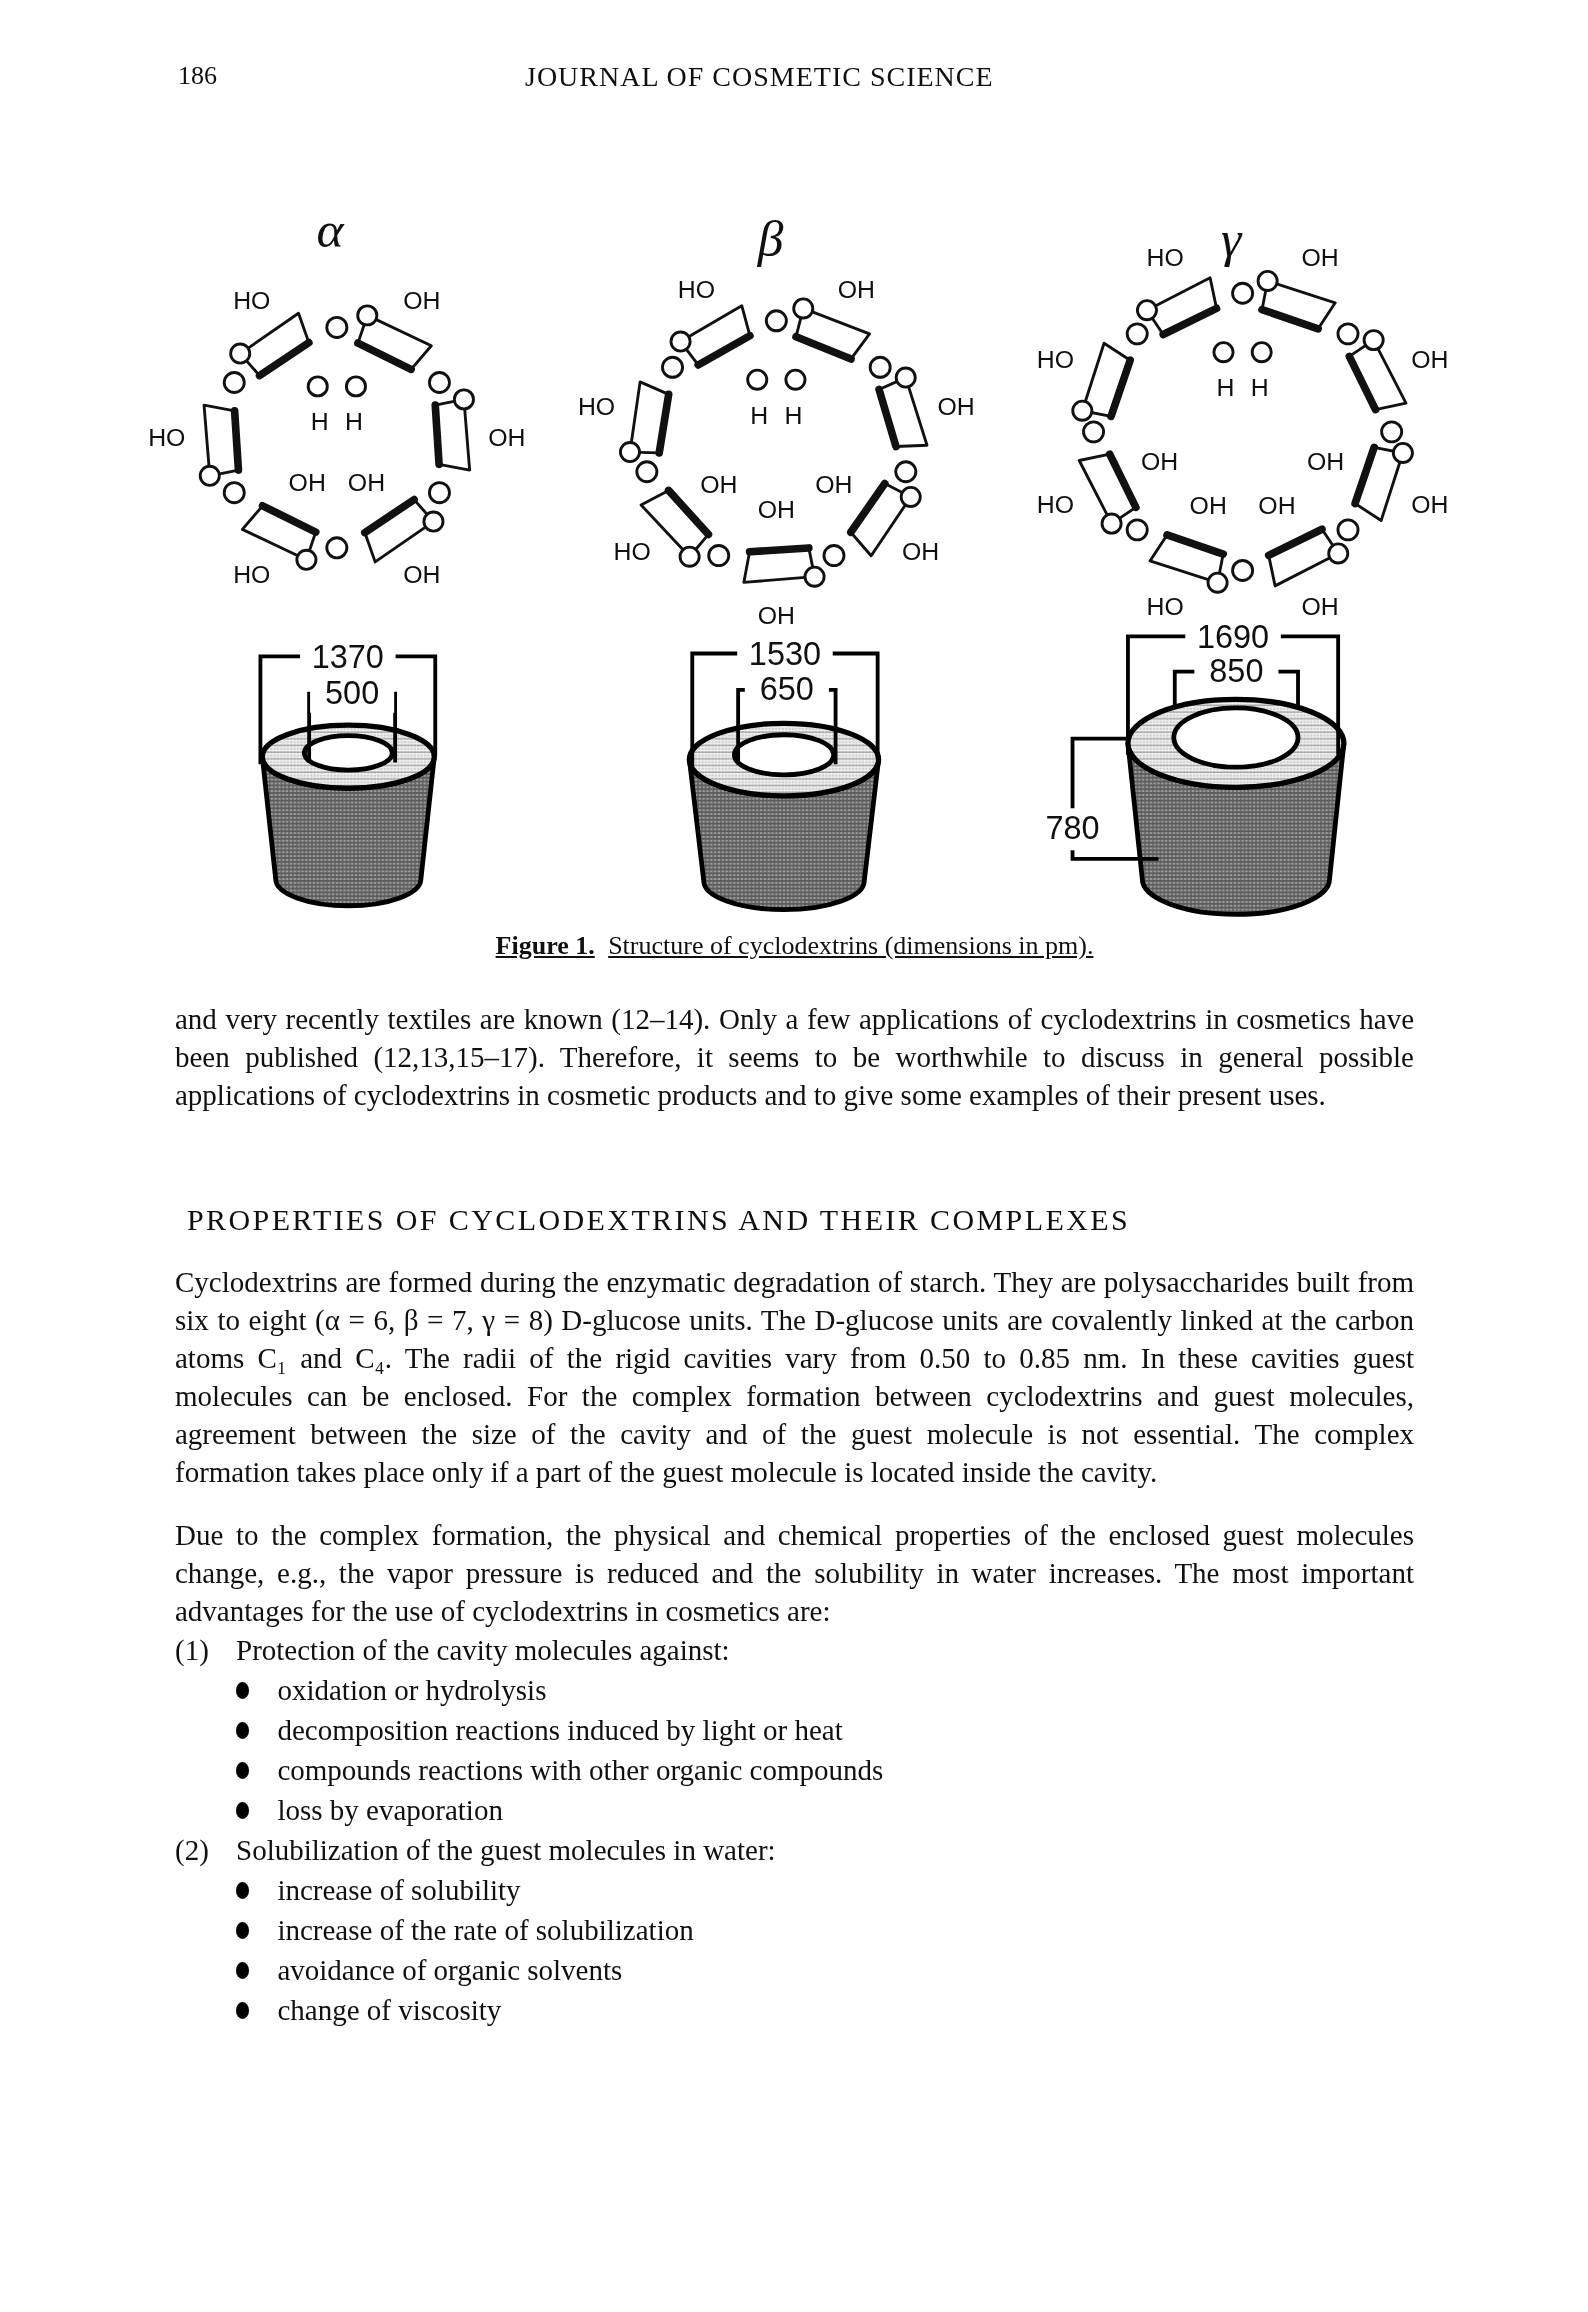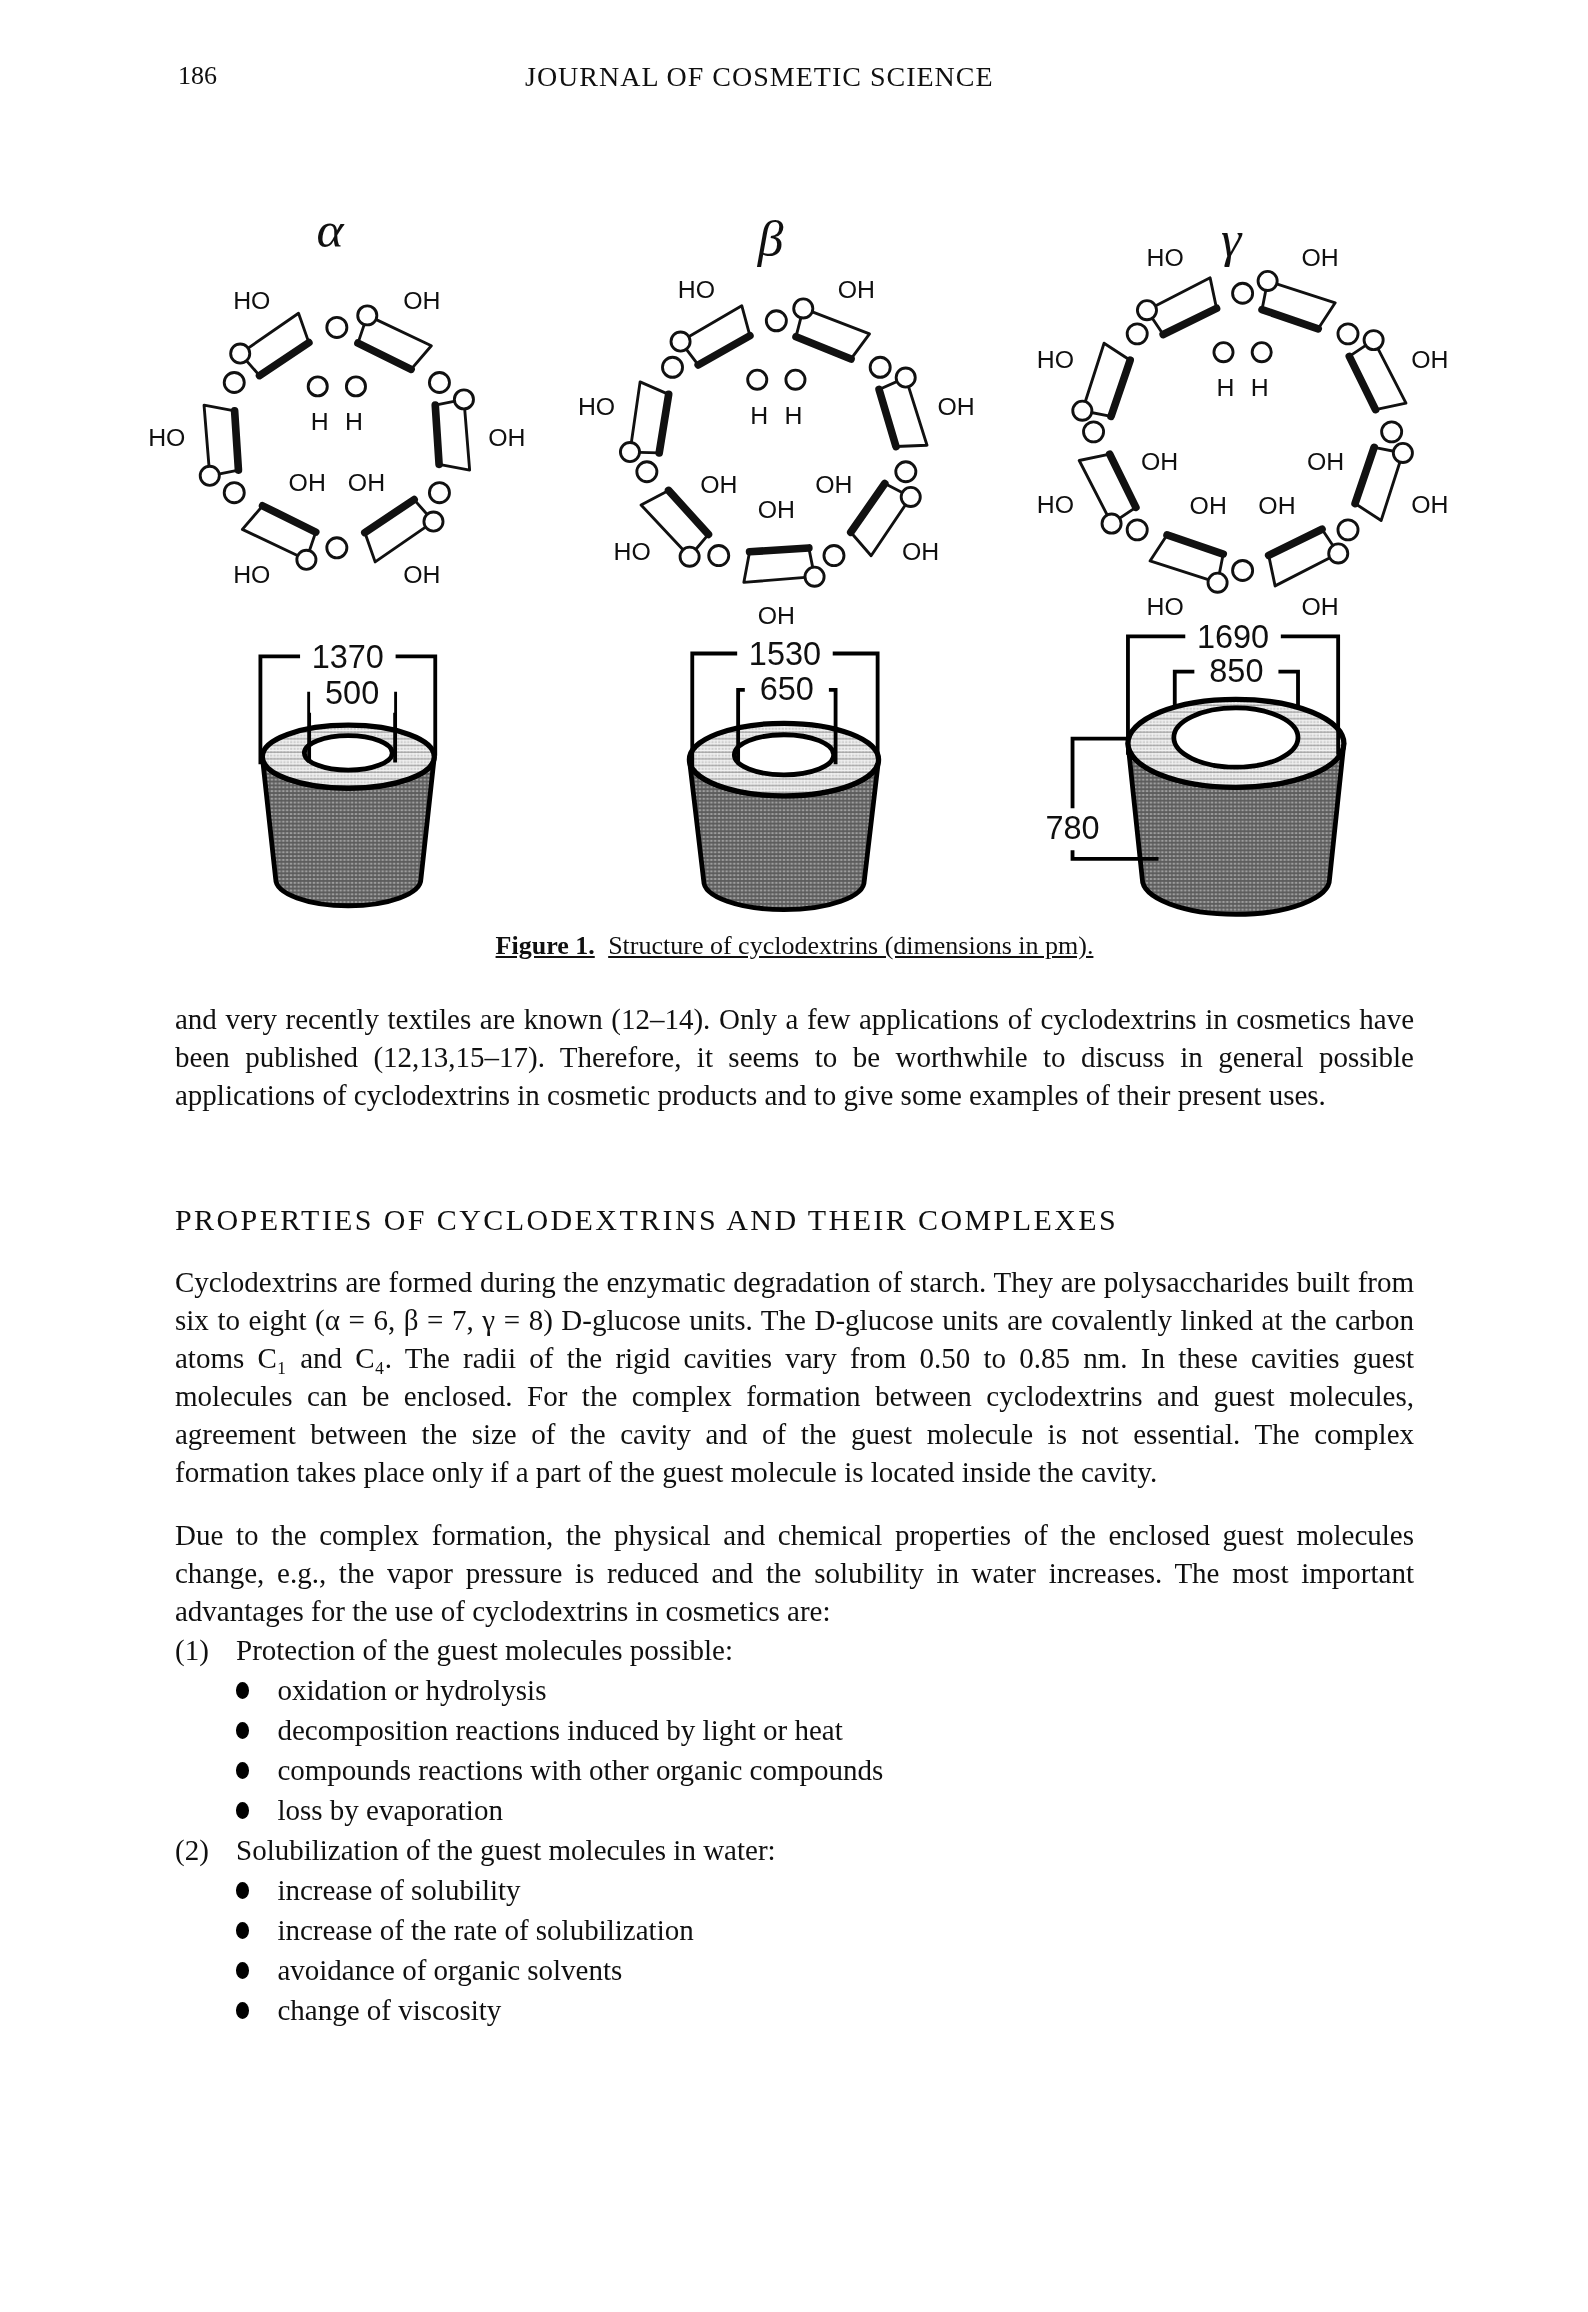--- a/index.html
+++ b/index.html
@@ -5,21 +5,21 @@
   html,body{margin:0;padding:0;background:#888;}
   .page{position:relative;width:1589px;height:2312px;background:#ffffff;overflow:hidden;
         font-family:"Liberation Serif","DejaVu Serif",serif;color:#101010;}
   .hdr-num{position:absolute;left:178px;top:61px;font-size:26px;}
   .hdr-title{position:absolute;left:525px;top:61px;font-size:28px;letter-spacing:1px;}
   #figsvg{position:absolute;left:0;top:0;}
   .caption{position:absolute;left:175px;top:931px;width:1239px;text-align:center;font-size:26px;text-decoration:underline;}
   .capb{font-weight:700;margin-right:13.4px;}
   .textblock{position:absolute;left:175px;top:1000px;width:1239px;font-size:29px;line-height:38px;text-align:justify;}
   .textblock p{margin:0;}
-  h2.sect{font-size:30px;font-weight:400;letter-spacing:2.4px;line-height:38px;margin:87px 0 24px 0;text-align:left;font-family:Liberation Serif, serif;}
+  h2.sect{font-size:30px;font-weight:400;letter-spacing:2.4px;line-height:38px;margin:87px 0 24px 12px;text-align:left;font-family:Liberation Serif, serif;}
   .para3{margin-top:25px !important;}
   .advlist{line-height:40px;}
   .lrow{display:flex;align-items:baseline;}
   .lnum{width:61px;flex:none;}
   .brow{padding-left:61px;}
   .dot{width:13.4px;height:17px;border-radius:50%;background:#000;flex:none;margin-right:28px;align-self:center;}
   
   .greek{font:italic 54px "Liberation Serif","DejaVu Serif",serif;text-anchor:middle;fill:#101010;}
   .atom{font:26px "Liberation Sans","DejaVu Sans",sans-serif;text-anchor:middle;fill:#101010;}
   .dim{font:34px "Liberation Sans","DejaVu Sans",sans-serif;text-anchor:middle;fill:#101010;}
@@ -231,21 +231,21 @@
 
     <h2 class="sect">PROPERTIES OF CYCLODEXTRINS AND THEIR COMPLEXES</h2>
 
     <p>Cyclodextrins are formed during the enzymatic degradation of starch. They are polysaccharides built from six to eight (α = 6, β = 7, γ = 8) D-glucose units. The D-glucose units are covalently linked at the carbon atoms C₁ and C₄. The radii of the rigid cavities vary from 0.50 to 0.85 nm. In these cavities guest molecules can be enclosed. For the complex formation between cyclodextrins and guest molecules, agreement between the size of the cavity and of the guest molecule is not essential. The complex formation takes place only if a part of the guest molecule is located inside the cavity.</p>
 
     <p class="para3">Due to the complex formation, the physical and chemical properties of the enclosed guest molecules change, e.g., the vapor pressure is reduced and the solubility in water increases. The most important advantages for the use of cyclodextrins in cosmetics are:</p>
 
     <div class="advlist">
       <div class="lrow">
         <span class="lnum">(1)</span>
-        <span>Protection of the guest molecules possible:</span>
+        <span>Protection of the cavity molecules against:</span>
       </div>
       <div class="lrow brow">
         <span class="dot"></span>
         <span>oxidation or hydrolysis</span>
       </div>
       <div class="lrow brow">
         <span class="dot"></span>
         <span>decomposition reactions induced by light or heat</span>
       </div>
       <div class="lrow brow">

